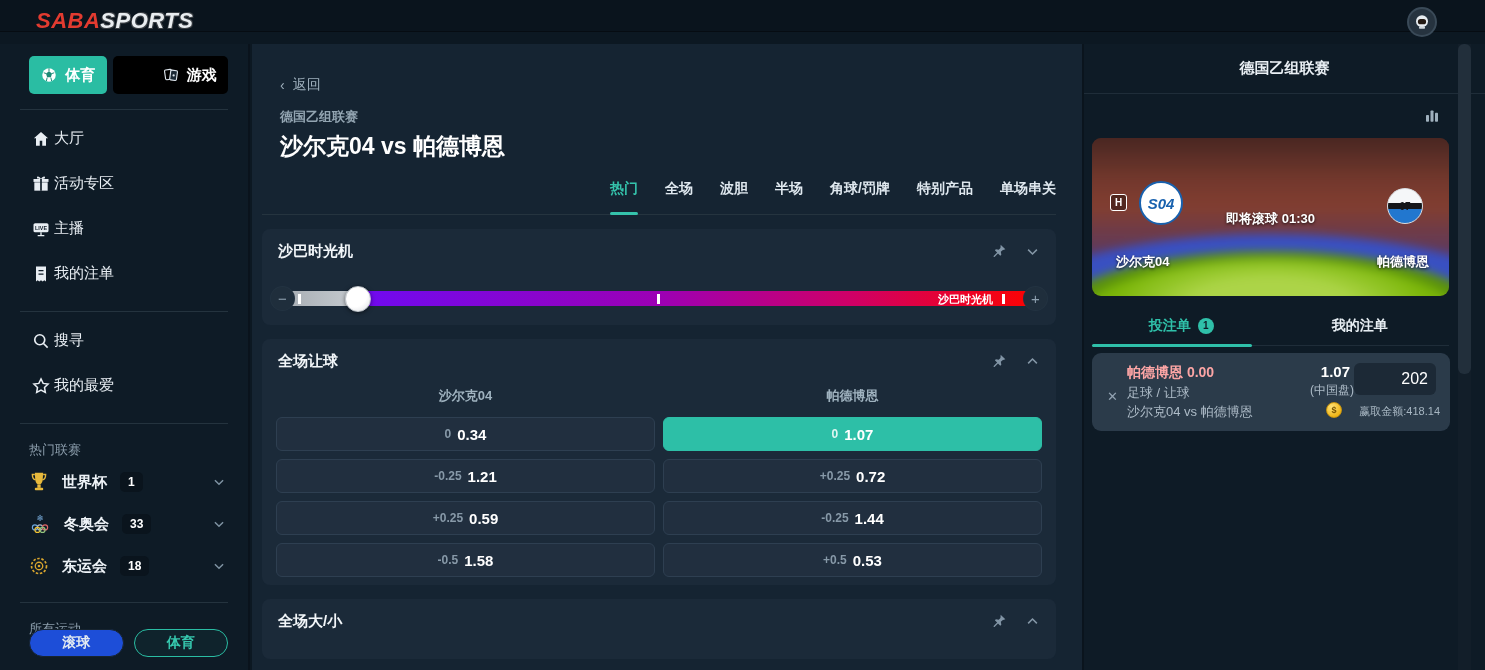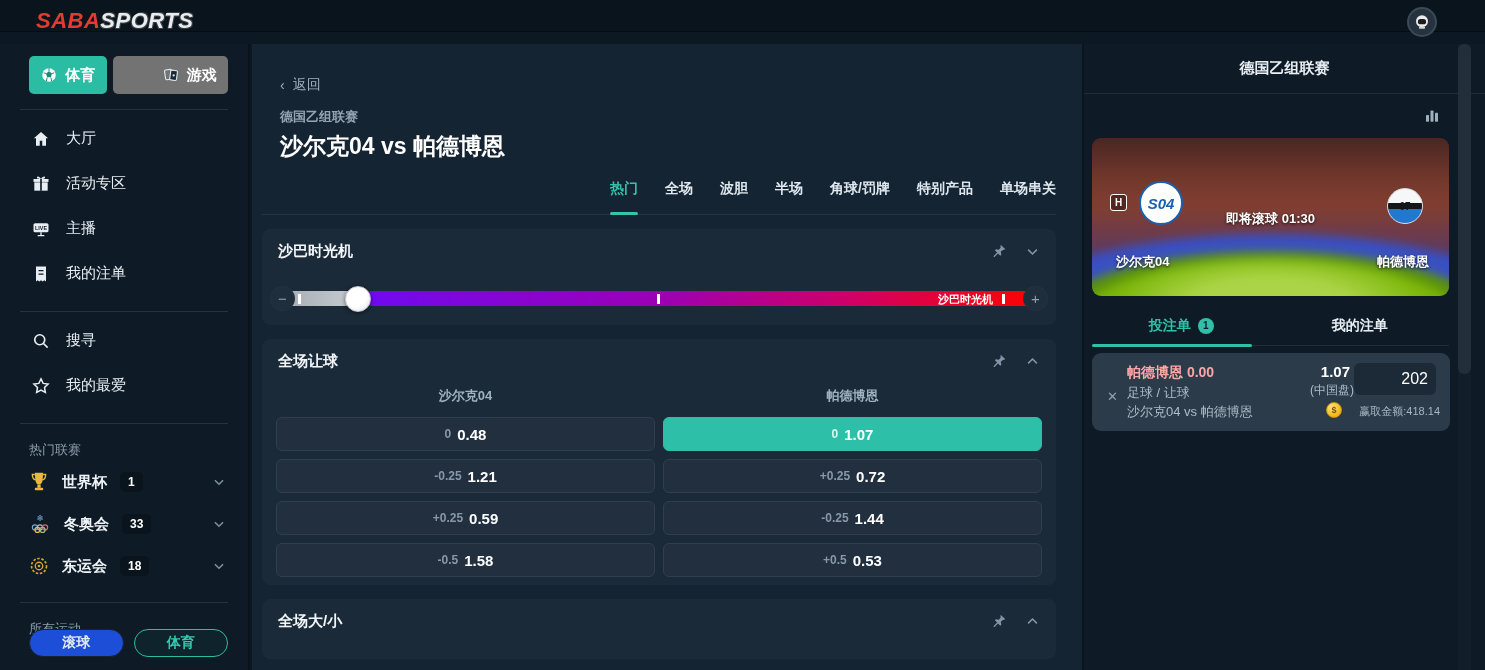--- a/index.html
+++ b/index.html
@@ -14,24 +14,24 @@
   .logo .p2 { color:#e9edf0; text-shadow:1px 1px 0 #3a3f44, -1px 1px 0 #3a3f44, 1px -1px 0 #3a3f44; }
   .avatar { position:absolute; right:48px; top:7px; width:30px; height:30px; border-radius:50%;
     background:#26333f; border:2px solid #3a4a58; display:flex; align-items:center; justify-content:center; cursor:pointer; }
 
   
   .sidebar { position:absolute; top:44px; left:0; width:250px; bottom:0; background:#0e1b26; border-right:2px solid #0a131c; }
   .side-tabs { display:flex; gap:6px; margin:12px 20px 0 29px; }
   .side-tab { flex:1; height:38px; border:none; border-radius:5px; display:flex; align-items:center; justify-content:center; gap:7px;
     font-size:15px; font-weight:bold; color:#fff; cursor:pointer; }
   .side-tab.sports { background:#2abda3; }
-  .side-tab.games  { background:#737373;padding-left:38px; }
+  .side-tab.games  { background:#000000;padding-left:38px; }
   .divider { border-top:1px solid #24333e; margin:15px 20px 0 20px; }
   .menu { margin-top:6px; }
-  .menu-item { height:45px; display:flex; align-items:center; padding-left:31px; gap:15px; font-size:15px; color:#e8eef3; cursor:pointer; }
+  .menu-item { height:45px; display:flex; align-items:center; padding-left:31px; gap:3px; font-size:15px; color:#e8eef3; cursor:pointer; }
   .menu-item svg { flex:0 0 auto; }
   .section-label { margin:17px 0 2px 29px; font-size:13px; color:#8b9dab; }
   .league-row { height:42px; display:flex; align-items:center; padding-left:29px; gap:13px; cursor:pointer; position:relative; }
   .league-name { font-size:15px; font-weight:bold; color:#eef3f7; }
   .league-badge { background:#0a141d; color:#fff; font-size:12px; font-weight:bold; border-radius:5px; padding:3px 8px; }
   .league-row .chev { position:absolute; right:22px; color:#7f93a2; }
   .mode-toggle { position:absolute; bottom:13px; left:29px; right:20px; display:flex; gap:10px; }
   .mode-btn { flex:1; height:28px; border-radius:15px; display:flex; align-items:center; justify-content:center;
     font-size:14px; font-weight:bold; cursor:pointer; }
   .mode-btn.live { background:#1d4ed8; color:#e3ebf1; border:1px solid #17242f; }
@@ -357,21 +357,21 @@
               </svg>
             </span>
         </div>
       </div>
       <div class="odds-grid">
         <div class="col-head">沙尔克04</div>
         <div class="col-head">帕德博恩</div>
 
         <div class="odds-btn">
           <span class="hdp">0</span>
-          <span class="odds">0.48</span>
+          <span class="odds">0.34</span>
         </div>
         <div class="odds-btn sel">
           <span class="hdp">0</span>
           <span class="odds">1.07</span>
         </div>
 
         <div class="odds-btn">
           <span class="hdp">-0.25</span>
           <span class="odds">1.21</span>
         </div>

